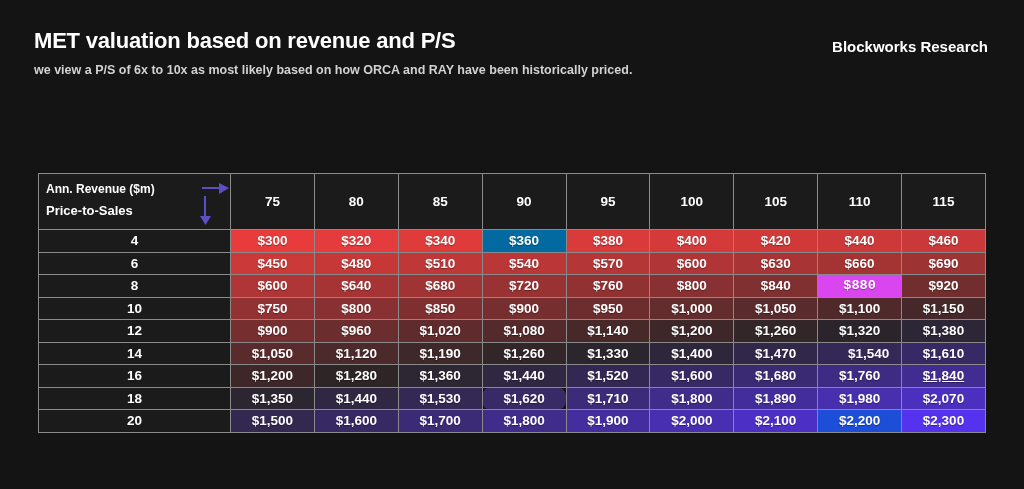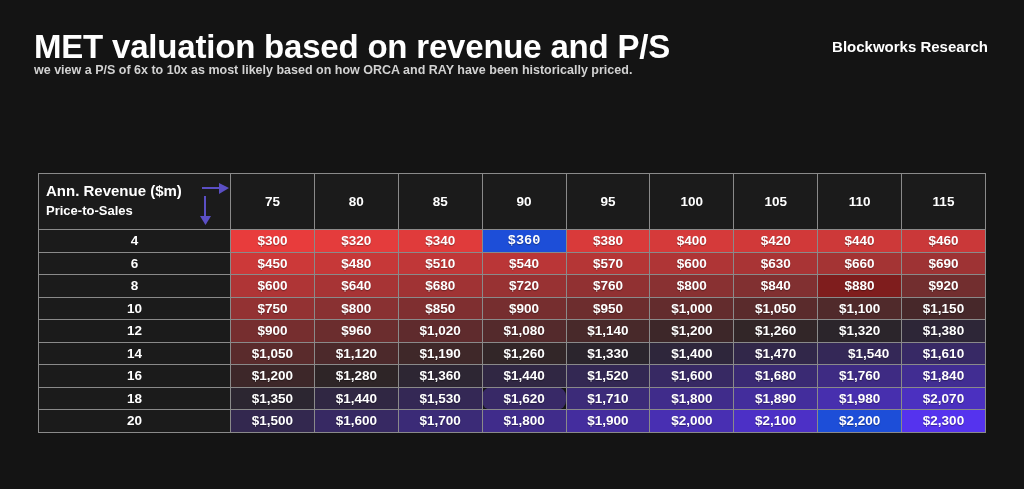--- a/index.html
+++ b/index.html
@@ -8,21 +8,21 @@
     background:#141414;
     font-family:"Liberation Sans", sans-serif;
     overflow:hidden;
     position:relative;
   }
   .header{
     position:absolute;left:0;top:0;width:1024px;height:110px;
   }
   .title{
     position:absolute;left:34px;top:28px;
-    font-size:33px;font-weight:bold;color:#ffffff;
+    font-size:22px;font-weight:bold;color:#ffffff;
     letter-spacing:-0.2px;
     white-space:nowrap;
   }
   .subtitle{
     position:absolute;left:34px;top:63px;
     font-size:12.5px;font-weight:bold;color:#d2d2d2;
     white-space:nowrap;
   }
   .brand{
     position:absolute;right:36px;top:38px;
@@ -51,21 +51,21 @@
   }
   
   .corner{
     width:192px;height:56px;
     background:#1b1b1b;
     position:relative;
     text-align:left !important;
   }
   .corner .lbl1{
     position:absolute;left:7px;top:8px;
-    font-size:15px;font-weight:bold;color:#ffffff;
+    font-size:12px;font-weight:bold;color:#ffffff;
     white-space:nowrap;
   }
   .corner .lbl2{
     position:absolute;left:7px;top:29px;
     font-size:13px;font-weight:bold;color:#ffffff;
     white-space:nowrap;
   }
   .corner .arrow-right{
     position:absolute;left:163px;top:9px;
     width:28px;height:14px;
@@ -132,21 +132,21 @@
           <th class="colhead">110</th>
           <th class="colhead">115</th>
         </tr>
     </thead>
     <tbody>
         <tr>
           <td class="rowhead">4</td>
           <td class="cell" style="background: rgb(232, 60, 60);">$300</td>
           <td class="cell" style="background: rgb(228, 60, 60);">$320</td>
           <td class="cell" style="background: rgb(224, 59, 59);">$340</td>
-          <td class="cell" style="background: #1d4ed8; font-family: Liberation Mono, monospace;">$360</td>
+          <td class="cell" style="background: #0369a1;">$360</td>
           <td class="cell" style="background: rgb(217, 58, 58);">$380</td>
           <td class="cell" style="background: rgb(213, 58, 58);">$400</td>
           <td class="cell" style="background: rgb(209, 57, 57);">$420</td>
           <td class="cell" style="background: rgb(205, 57, 57);">$440</td>
           <td class="cell" style="background: rgb(202, 56, 57);">$460</td>
         </tr>
         <tr>
           <td class="rowhead">6</td>
           <td class="cell" style="background: rgb(204, 57, 57);">$450</td>
           <td class="cell" style="background: rgb(198, 56, 56);">$480</td>
@@ -160,21 +160,21 @@
         </tr>
         <tr>
           <td class="rowhead">8</td>
           <td class="cell" style="background: rgb(175, 53, 54);">$600</td>
           <td class="cell" style="background: rgb(167, 52, 53);">$640</td>
           <td class="cell" style="background: rgb(160, 51, 52);">$680</td>
           <td class="cell" style="background: rgb(152, 50, 51);">$720</td>
           <td class="cell" style="background: rgb(145, 49, 50);">$760</td>
           <td class="cell" style="background: rgb(137, 49, 50);">$800</td>
           <td class="cell" style="background: rgb(129, 48, 49);">$840</td>
-          <td class="cell" style="background: #7f1d1d;">$880</td>
+          <td class="cell" style="background: #d946ef; font-family: Liberation Mono, monospace;">$880</td>
           <td class="cell" style="background: rgb(114, 46, 47);">$920</td>
         </tr>
         <tr>
           <td class="rowhead">10</td>
           <td class="cell" style="background: rgb(147, 50, 51);">$750</td>
           <td class="cell" style="background: rgb(137, 49, 50);">$800</td>
           <td class="cell" style="background: rgb(127, 47, 48); margin-left: 16px;">$850</td>
           <td class="cell" style="background: rgb(118, 46, 47);">$900</td>
           <td class="cell" style="background: rgb(109, 45, 46);">$950</td>
           <td class="cell" style="background: rgb(99, 44, 45);">$1,000</td>
@@ -209,21 +209,21 @@
         <tr>
           <td class="rowhead">16</td>
           <td class="cell" style="background: rgb(61, 39, 41);">$1,200</td>
           <td class="cell" style="background: rgb(46, 37, 39);">$1,280</td>
           <td class="cell" style="background: rgb(45, 38, 51);">$1,360</td>
           <td class="cell" style="background: rgb(48, 39, 67);">$1,440</td>
           <td class="cell" style="background: rgb(51, 40, 83);">$1,520</td>
           <td class="cell" style="background: rgb(55, 41, 99);">$1,600</td>
           <td class="cell" style="background: rgb(58, 42, 115);">$1,680</td>
           <td class="cell" style="background: rgb(62, 43, 131);">$1,760</td>
-          <td class="cell" style="background: rgb(65, 45, 146);">$1,840</td>
+          <td class="cell" style="background: rgb(65, 45, 146); text-decoration: underline;">$1,840</td>
         </tr>
         <tr>
           <td class="rowhead">18</td>
           <td class="cell" style="background: rgb(44, 38, 49);">$1,350</td>
           <td class="cell" style="background: rgb(48, 39, 67);">$1,440</td>
           <td class="cell" style="background: rgb(52, 40, 85);">$1,530</td>
           <td class="cell" style="background: rgb(56, 41, 103); border-radius: 9px;">$1,620</td>
           <td class="cell" style="background: rgb(60, 43, 121);">$1,710</td>
           <td class="cell" style="background: rgb(64, 44, 139);">$1,800</td>
           <td class="cell" style="background: rgb(67, 45, 156);">$1,890</td>

